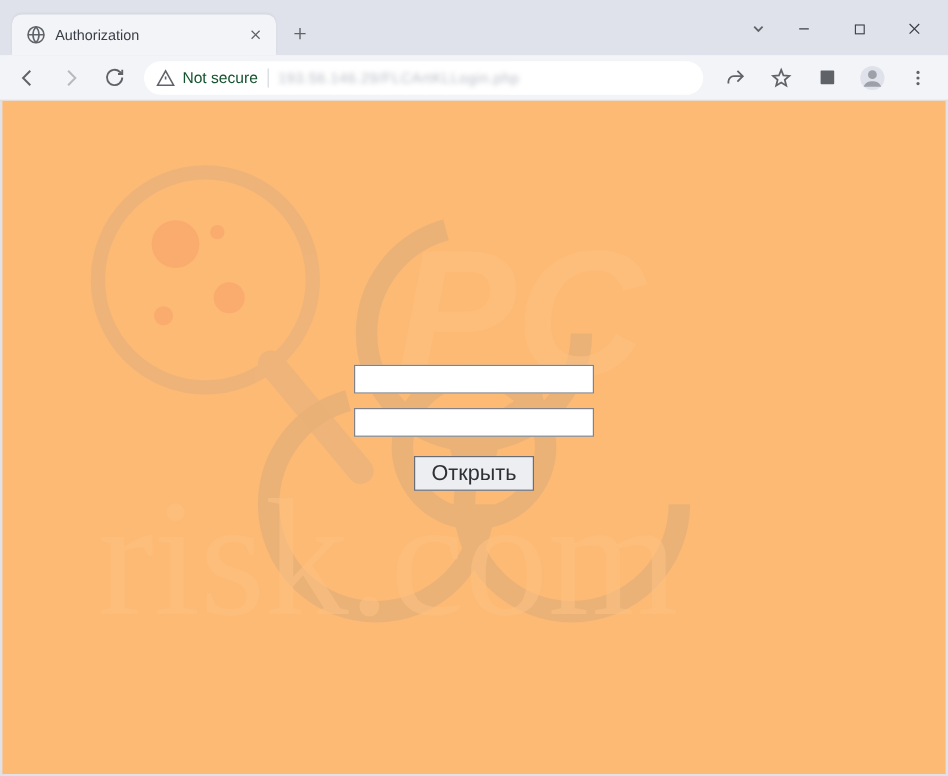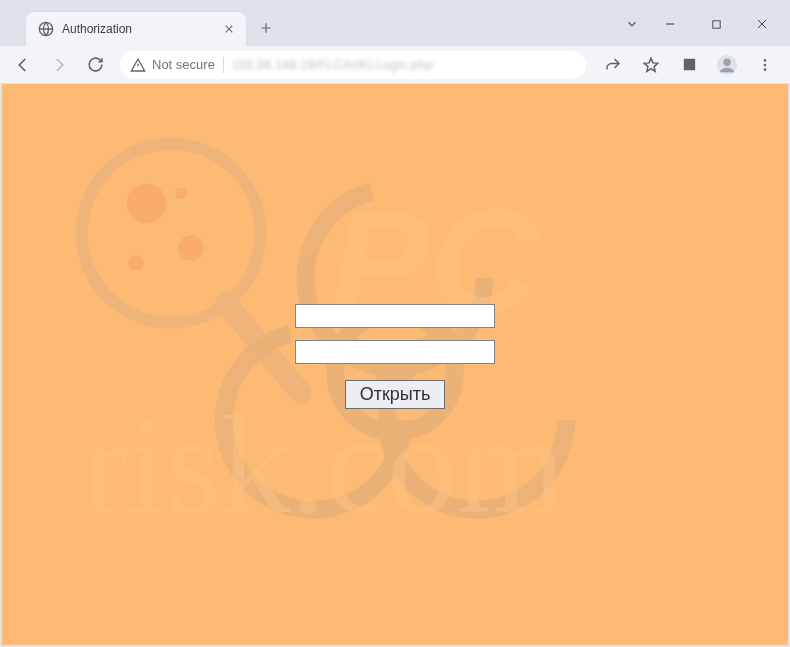--- a/index.html
+++ b/index.html
@@ -35,21 +35,20 @@
       background: #f3f4f8;
       border-radius: 8px 8px 0 0;
       display: flex;
       align-items: center;
       padding: 0 10px 0 12px;
       min-width: 220px;
       font-size: 12px;
       color: #3a3d45;
       margin-top: 12px;
       box-shadow: 0 -1px 2px rgba(0,0,0,.05);
-      margin-left: 16px;
     }
     .tab .globe-icon { width: 16px; height: 16px; margin-right: 8px; display: flex; align-items: center; }
     .tab .tab-title { flex: 1; }
     .tab .close-icon { width: 14px; height: 14px; display: flex; align-items: center; justify-content: center; color: #5f6368; cursor: pointer; }
     .newtab-btn { width: 28px; height: 28px; margin: 0 0 4px 6px; display: flex; align-items: center; justify-content: center; color: #5f6368; cursor: pointer; align-self: flex-end; }
     .window-controls {
       display: flex;
       align-items: center;
       padding-right: 6px;
       gap: 2px;
@@ -75,21 +74,21 @@
       background: #fff;
       border-radius: 14px;
       display: flex;
       align-items: center;
       padding: 0 10px;
       color: #5f6368;
       font-size: 13px;
       margin: 0 4px;
       gap: 8px;
     }
-    .not-secure-chip { display:flex; align-items:center; gap: 6px; color:#737373; font-size:13px; }
+    .not-secure-chip { display:flex; align-items:center; gap: 6px; color:#14532d; font-size:13px; }
     .addr-divider { width:1px; height:16px; background:#d6d8de; }
     .url-blur { color:#b8bbc4; filter: blur(2px); letter-spacing:.5px; font-size:12px; user-select:none; }
     .right-icons { display:flex; align-items:center; gap: 4px; }
     .ri-btn { width: 34px; height:30px; display:flex; align-items:center; justify-content:center; color:#5f6368; }
     .viewport {
       flex: 1;
       position: relative;
       background: #fdba74;
       border: 2px solid #e0e2e8;
       border-top: none;

